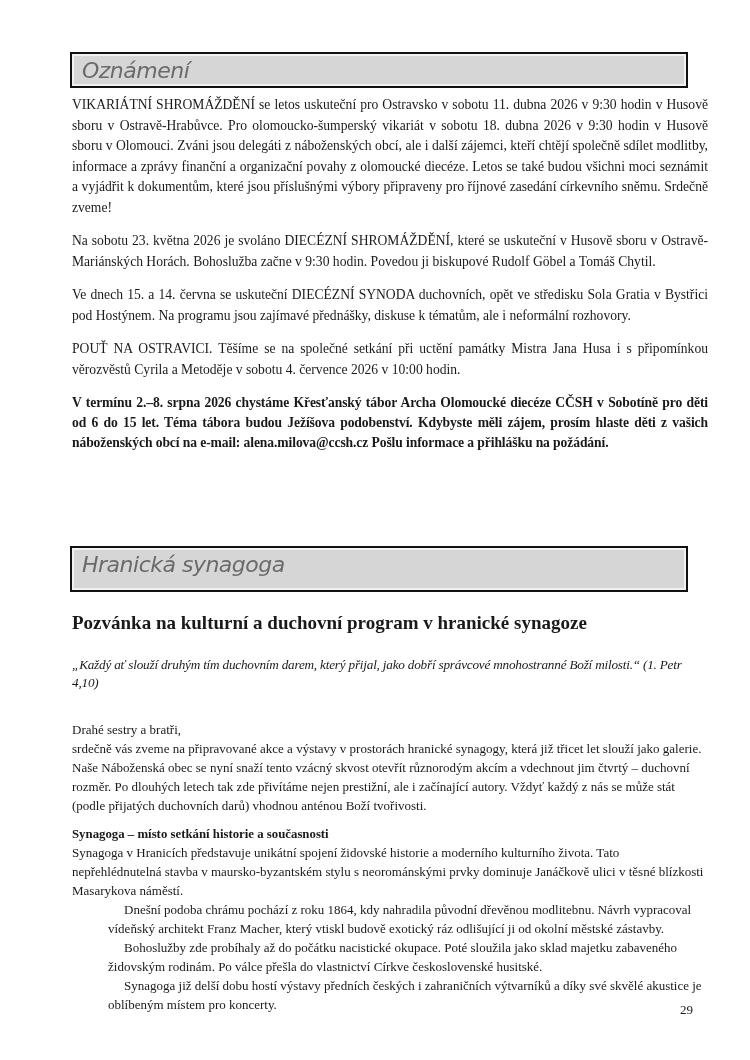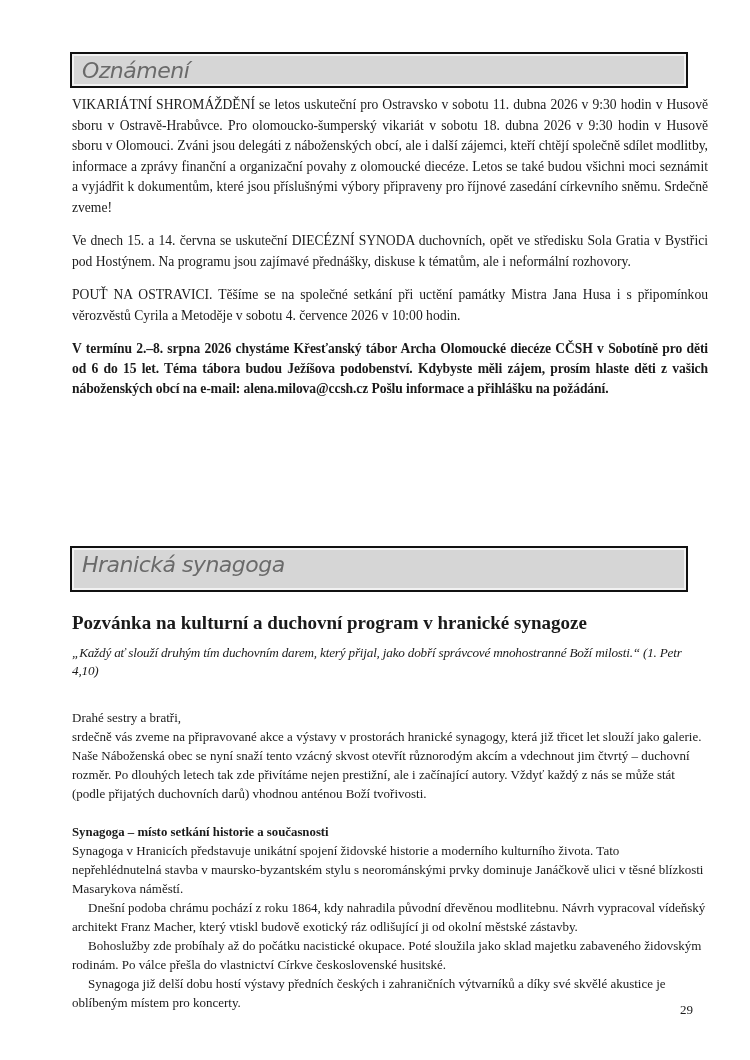--- a/index.html
+++ b/index.html
@@ -11,49 +11,50 @@
                  font-family: "DejaVu Sans", "Liberation Sans", sans-serif; font-style: italic;
                  font-size: 22px; color: #6a6a6a; letter-spacing: -0.5px; font-weight: 300; }
   .box1 { top: 52px; height: 36px; }
   .box2 { top: 546px; height: 46px; }
   .content { position: absolute; left: 72px; width: 636px; }
   p { margin: 0; }
   .ann p { font-size: 13.6px; line-height: 20.5px; text-align: justify; }
   .ann p + p { margin-top: 13px; }
   .ann p.bold { font-weight: bold; font-size: 13.6px; line-height: 20px; letter-spacing: -0.1px; }
   .syn .sub { font-weight: bold; font-size: 19px; }
-  .syn .quote { font-style: italic; font-size: 13.2px; line-height: 18px; margin-top: 10px; letter-spacing: -0.2px; }
+  .syn .quote { font-style: italic; font-size: 13.2px; line-height: 18px; margin-top: 22px; letter-spacing: -0.2px; }
   .syn .body { font-size: 13px; line-height: 19px; }
   .syn .h2 { font-weight: bold; font-size: 12.8px; line-height: 18px; }
-  .indent { text-indent: 16px; }
+  .indent { text-indent: 16px; margin-left: 36px; }
   .page-num { position: absolute; right: 57px; top: 1002px; font-size: 13px; }
 </style>
 </head>
 <body>
 
 <div class="section-box box1">
   <span>Oznámení</span>
 </div>
 
 <div class="content ann" style="top:95px;">
   <p>VIKARIÁTNÍ SHROMÁŽDĚNÍ se letos uskuteční pro Ostravsko v sobotu 11. dubna 2026 v 9:30 hodin v Husově sboru v Ostravě-Hrabůvce. Pro olomoucko-šumperský vikariát v sobotu 18. dubna 2026 v 9:30 hodin v Husově sboru v Olomouci. Zváni jsou delegáti z náboženských obcí, ale i další zájemci, kteří chtějí společně sdílet modlitby, informace a zprávy finanční a organizační povahy z olomoucké diecéze. Letos se také budou všichni moci seznámit a vyjádřit k dokumentům, které jsou příslušnými výbory připraveny pro říjnové zasedání církevního sněmu. Srdečně zveme!</p>
+  <p>Na sobotu 23. května 2026 je svoláno DIECÉZNÍ SHROMÁŽDĚNÍ, které se uskuteční v Husově sboru v Ostravě-Mariánských Horách. Bohoslužba začne v 9:30 hodin. Povedou ji biskupové Rudolf Göbel a Tomáš Chytil.</p>
   <p>Ve dnech 15. a 14. června se uskuteční DIECÉZNÍ SYNODA duchovních, opět ve středisku Sola Gratia v Bystřici pod Hostýnem. Na programu jsou zajímavé přednášky, diskuse k tématům, ale i neformální rozhovory.</p>
   <p>POUŤ NA OSTRAVICI. Těšíme se na společné setkání při uctění památky Mistra Jana Husa i s připomínkou věrozvěstů Cyrila a Metoděje v sobotu 4. července 2026 v 10:00 hodin.</p>
   <p class="bold">V termínu 2.–8. srpna 2026 chystáme Křesťanský tábor Archa Olomoucké diecéze CČSH v Sobotíně pro děti od 6 do 15 let. Téma tábora budou Ježíšova podobenství.  Kdybyste měli zájem, prosím hlaste děti z vašich náboženských obcí na e-mail: alena.milova@ccsh.cz   Pošlu informace a přihlášku na požádání.</p>
 </div>
 
 <div class="section-box box2">
   <span>Hranická synagoga</span>
 </div>
 
 <div class="content syn" style="top:612px;">
   <p class="sub">Pozvánka na kulturní a duchovní program v hranické synagoze</p>
   <p class="quote">„Každý ať slouží druhým tím duchovním darem, který přijal, jako dobří správcové mnohostranné Boží milosti.“ (1. Petr 4,10)</p>
   <p class="body" style="margin-top:28px;">Drahé sestry a bratři,</p>
   <p class="body">srdečně vás zveme na připravované akce a výstavy v prostorách hranické synagogy, která již třicet let slouží jako galerie. Naše Náboženská obec se nyní snaží tento vzácný skvost otevřít různorodým akcím a vdechnout jim čtvrtý – duchovní rozměr. Po dlouhých letech tak zde přivítáme nejen prestižní, ale i začínající autory. Vždyť každý z nás se může stát (podle přijatých duchovních darů) vhodnou anténou Boží tvořivosti.</p>
-  <p class="h2" style="margin-top:20px;">Synagoga – místo setkání historie a současnosti</p>
+  <p class="h2" style="margin-top:10px;">Synagoga – místo setkání historie a současnosti</p>
   <p class="body">Synagoga v Hranicích představuje unikátní spojení židovské historie a moderního kulturního života. Tato nepřehlédnutelná stavba v maursko-byzantském stylu s neorománskými prvky dominuje Janáčkově ulici v těsné blízkosti Masarykova náměstí.</p>
   <p class="body indent">Dnešní podoba chrámu pochází z roku 1864, kdy nahradila původní dřevěnou modlitebnu. Návrh vypracoval vídeňský architekt Franz Macher, který vtiskl budově exotický ráz odlišující ji od okolní městské zástavby.</p>
   <p class="body indent">Bohoslužby zde probíhaly až do počátku nacistické okupace. Poté sloužila jako sklad majetku zabaveného židovským rodinám. Po válce přešla do vlastnictví Církve československé husitské.</p>
   <p class="body indent">Synagoga již delší dobu hostí výstavy předních českých i zahraničních výtvarníků a díky své skvělé akustice je oblíbeným místem pro koncerty.</p>
 </div>
 
 <div class="page-num">29</div>
 
 </body></html>

